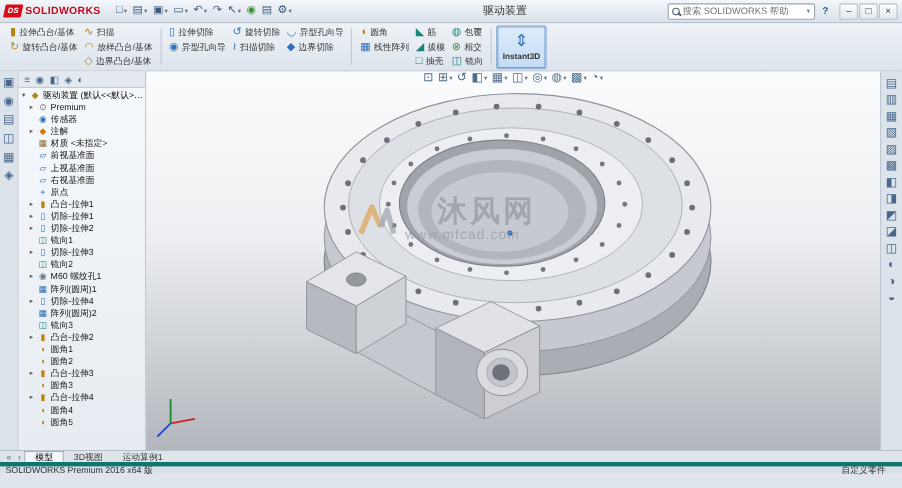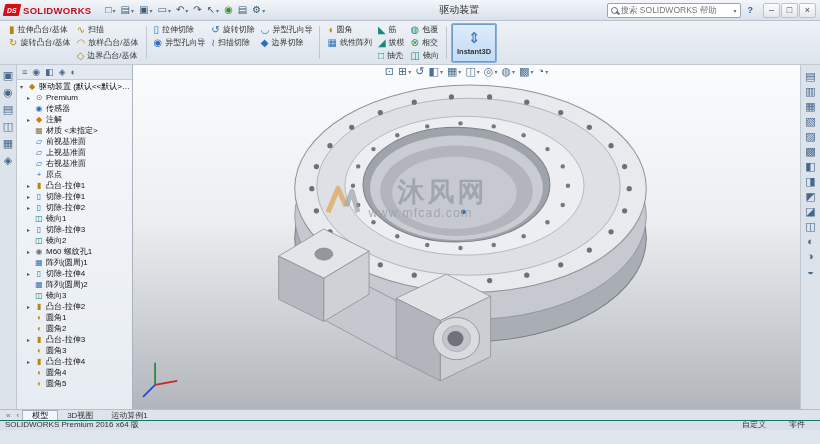--- a/index.html
+++ b/index.html
@@ -79,23 +79,23 @@
   #wm-url{font-size:12.5px;color:#979da6;letter-spacing:1px;}
 
   #rightbar{width:20px;background:#dde3ea;border-left:1px solid #bfc7d1;display:flex;flex-direction:column;
     align-items:center;padding-top:6px;gap:4px;flex:0 0 auto;}
 
   
   #bottomtabs{height:11px;background:#dfe4ea;border-top:1px solid #b7c0c9;display:flex;align-items:stretch;padding-left:3px;}
   .btnav{font-size:8px;color:#55667a;padding:0 3px;display:flex;align-items:center;}
   .btab{font-size:8px;padding:0 9px;color:#333;display:flex;align-items:center;white-space:nowrap;}
   .btab.active{background:#f4f7fa;border:1px solid #aab3bd;border-bottom:0;color:#000;}
-  #statusbar{height:10px;background:#d8dfe7;border-top:1px solid #0f766e;display:flex;align-items:flex-end;
+  #statusbar{height:10px;background:#d8dfe7;border-top:4px solid #0f766e;display:flex;align-items:center;
     padding:0 5px;font-size:8px;color:#333;}
-  #sb-right{margin-left:auto;display:flex;gap:23px;padding-right:10px;}
+  #sb-right{margin-left:auto;display:flex;gap:0;padding-right:10px;}
 </style>
 </head>
 <body>
 
 <div id="app">
 
   <div id="titlebar">
     <span class="logo-mark">DS</span>
     <span class="brand">SOLIDWORKS</span>
     <span id="quicktools" class="qt">

